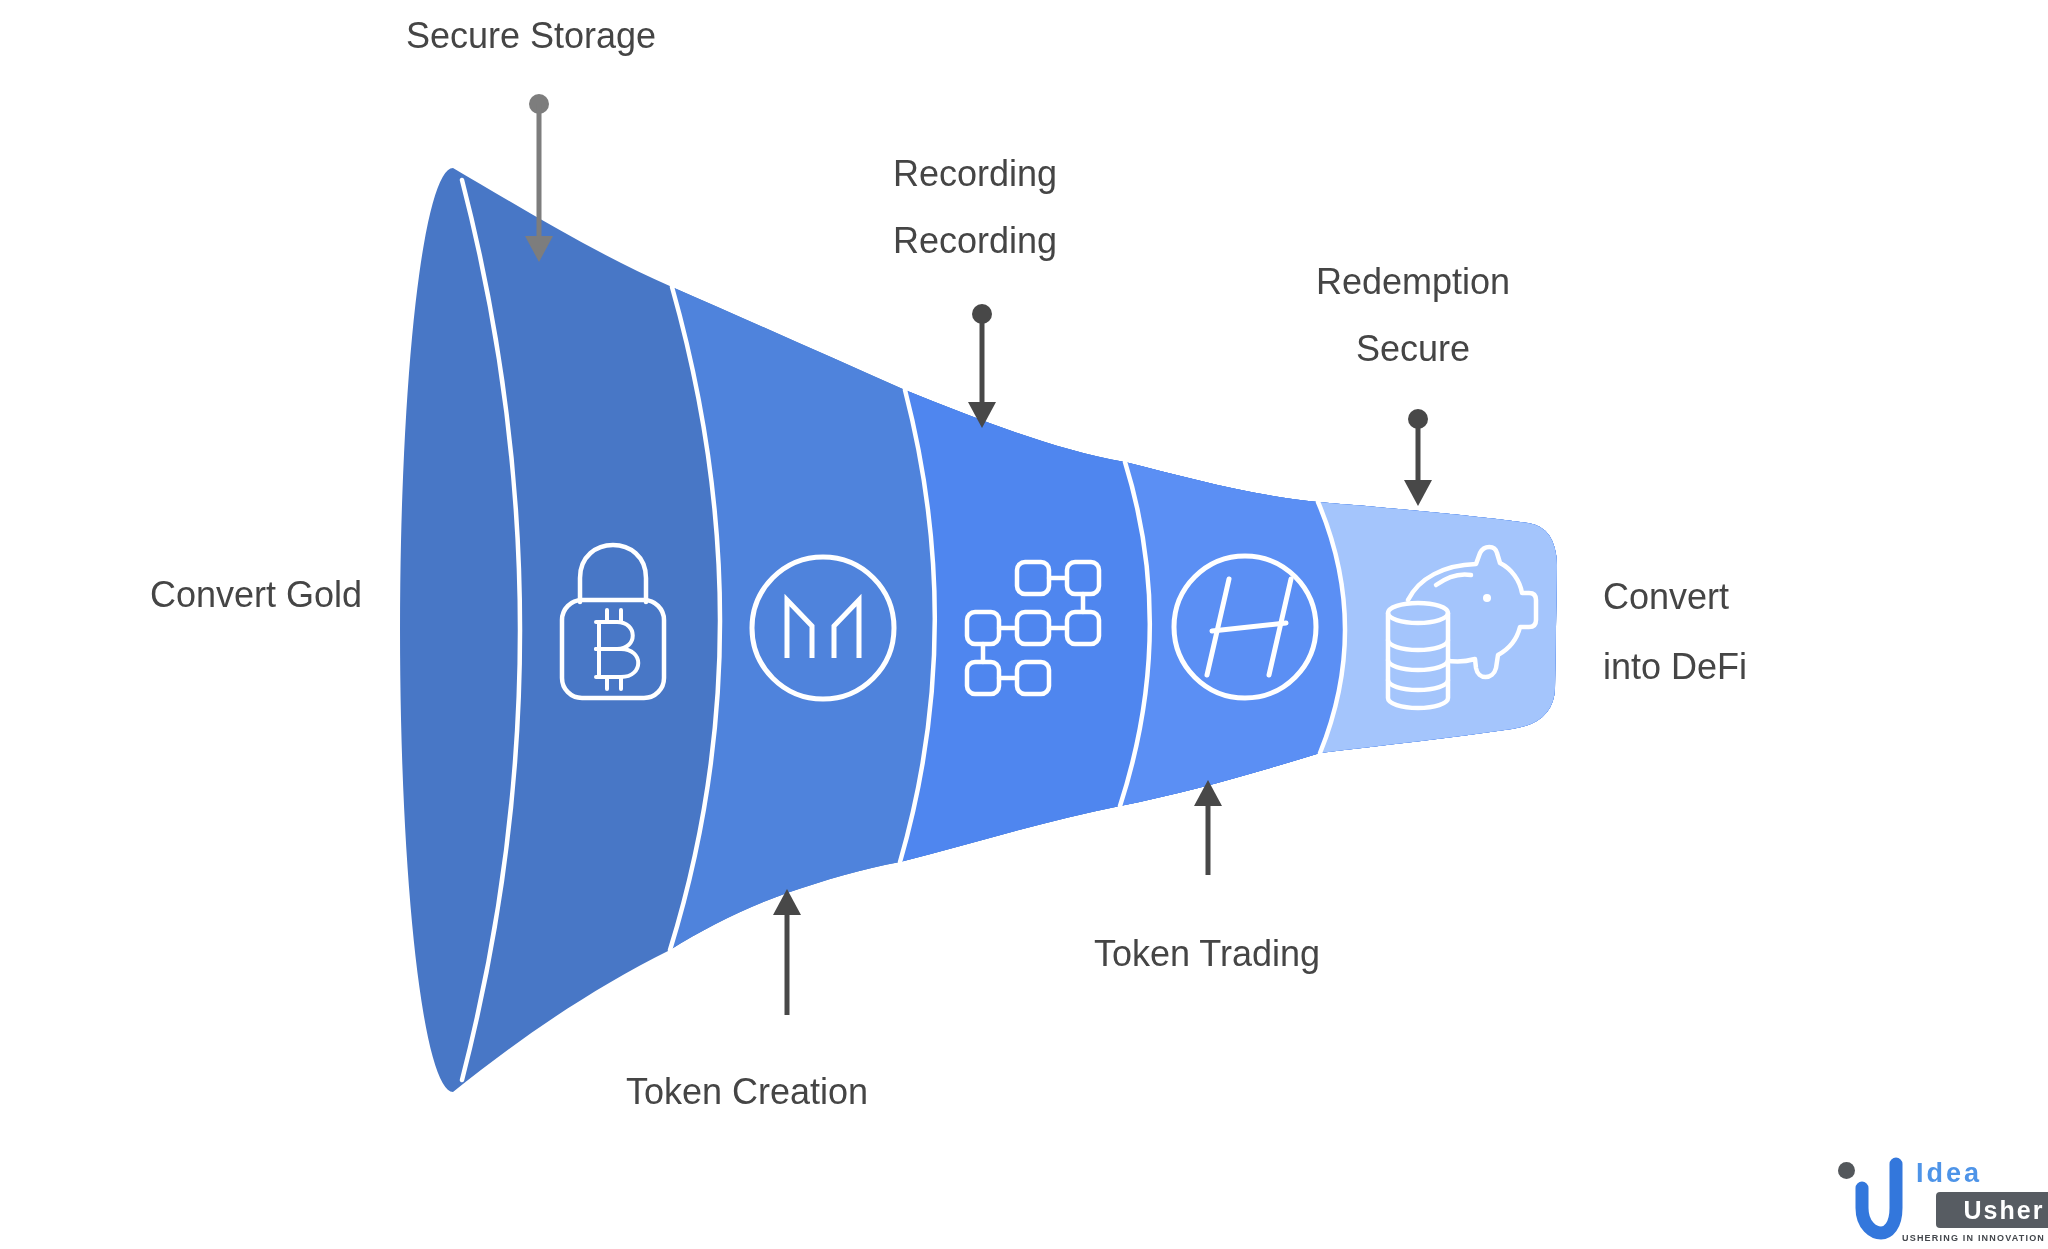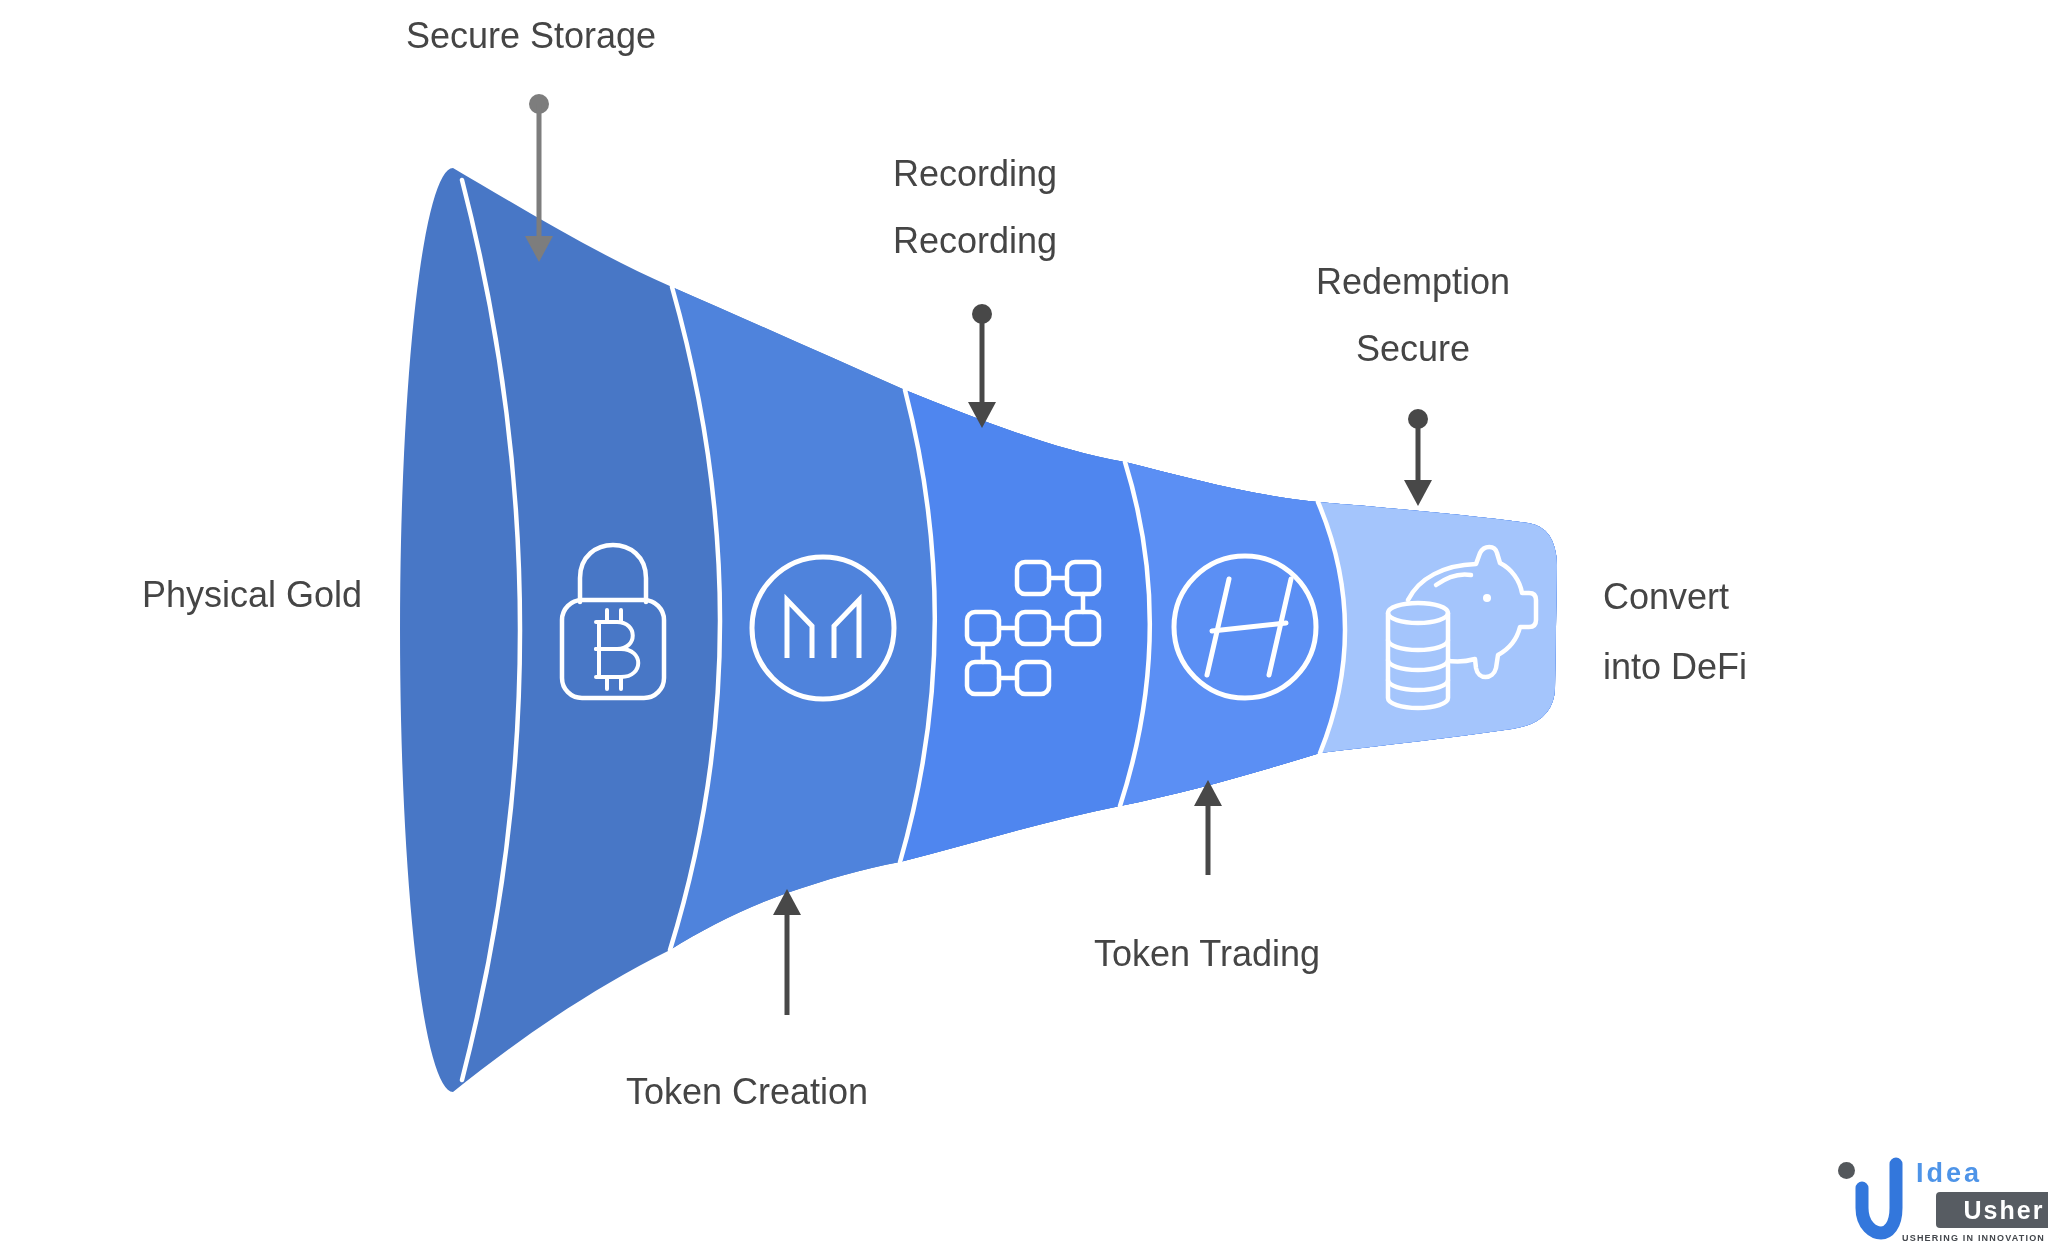--- a/index.html
+++ b/index.html
@@ -158,21 +158,21 @@
     <div>Recording</div>
     <div>Recording</div>
   </div>
 
   <div class="label center" style="left:1163px;top:248px;width:500px;">
     <div>Redemption</div>
     <div>Secure</div>
   </div>
 
   <div class="label right" style="left:0px;top:560px;width:362px;">
-    <div>Physical Gold</div>
+    <div>Convert Gold</div>
   </div>
 
   <div class="label left" style="left:1603px;top:562px;width:450px;">
     <div>Convert</div>
     <div>into DeFi</div>
   </div>
 
   <div class="label center" style="left:497px;top:1058px;width:500px;">
     <div>Token Creation</div>
   </div>

